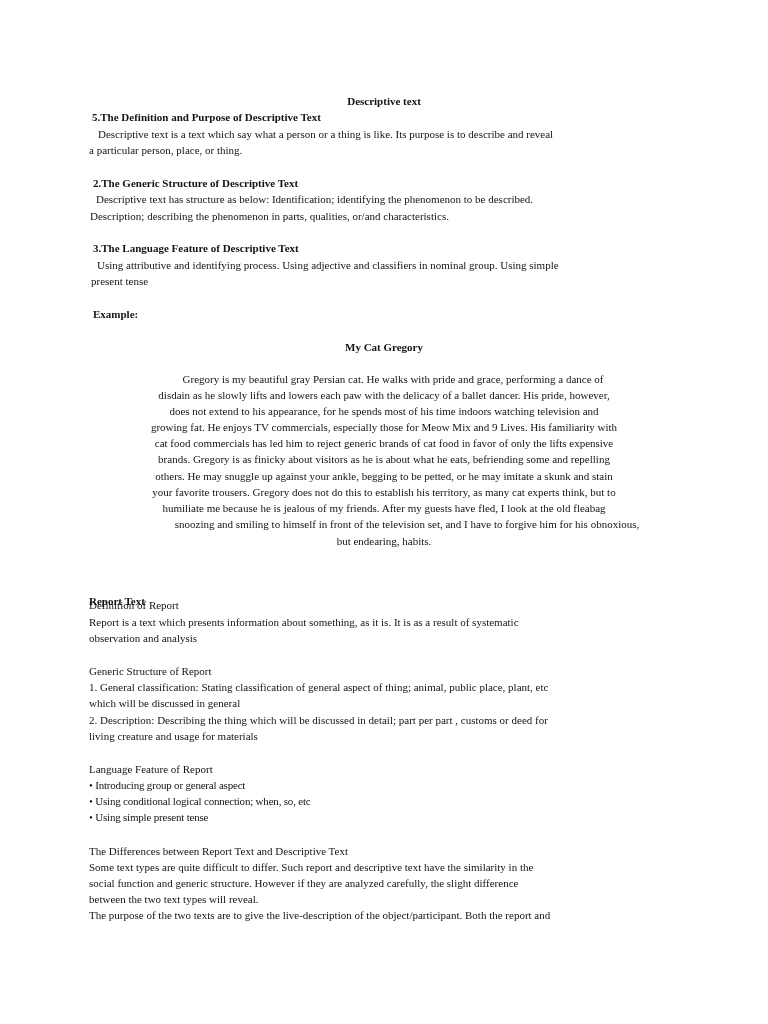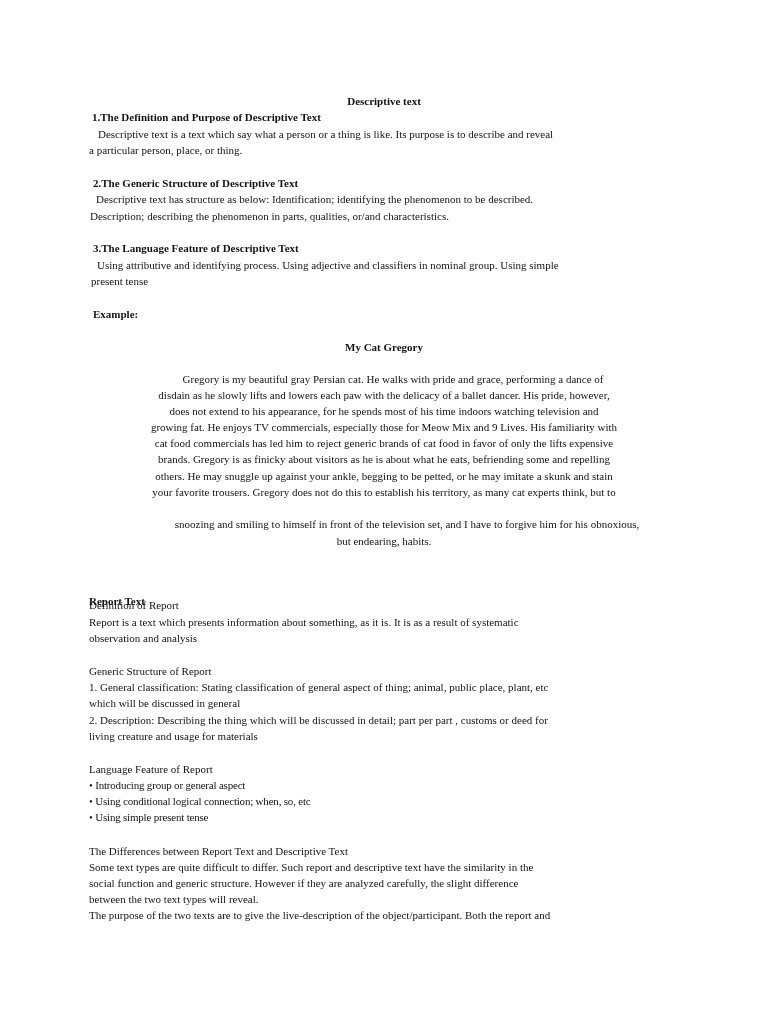--- a/index.html
+++ b/index.html
@@ -41,21 +41,21 @@
     letter-spacing: -0.2px;
   }
 </style>
 </head>
 <body>
 
 <div class="page">
 
   <div class="line bold center" style="top:93px;">Descriptive text</div>
 
-  <div class="line bold" style="left:92px; top:109px;">1.The Definition and Purpose of Descriptive Text</div>
+  <div class="line bold" style="left:92px; top:109px;">5.The Definition and Purpose of Descriptive Text</div>
   <div class="line" style="left:98px; top:126px;">Descriptive text is a text which say what a person or a thing is like. Its purpose is to describe and reveal</div>
   <div class="line" style="left:89px; top:142px;">a particular person, place, or thing.</div>
 
   <div class="line bold" style="left:93px; top:175px;">2.The Generic Structure of Descriptive Text</div>
   <div class="line" style="left:96px; top:191px;">Descriptive text has structure as below: Identification; identifying the phenomenon to be described.</div>
   <div class="line" style="left:90px; top:208px;">Description; describing the phenomenon in parts, qualities, or/and characteristics.</div>
 
   <div class="line bold" style="left:93px; top:240px;">3.The Language Feature of Descriptive Text</div>
   <div class="line" style="left:97px; top:257px;text-align:right;">Using attributive and identifying process. Using adjective and classifiers in nominal group. Using simple</div>
   <div class="line" style="left:91px; top:273px;">present tense</div>
@@ -65,20 +65,21 @@
   <div class="line bold center" style="top:339px;">My Cat Gregory</div>
 
   <div class="line center" style="top:371px; padding-left:18px; box-sizing:border-box;">Gregory is my beautiful gray Persian cat. He walks with pride and grace, performing a dance of</div>
   <div class="line center" style="top:403px;">does not extend to his appearance, for he spends most of his time indoors watching television and</div>
   <div class="line center" style="top:387px;">disdain as he slowly lifts and lowers each paw with the delicacy of a ballet dancer. His pride, however,</div>
   <div class="line center" style="top:419px;">growing fat. He enjoys TV commercials, especially those for Meow Mix and 9 Lives. His familiarity with</div>
   <div class="line center" style="top:435px;">cat food commercials has led him to reject generic brands of cat food in favor of only the lifts expensive</div>
   <div class="line center" style="top:451px;">brands. Gregory is as finicky about visitors as he is about what he eats, befriending some and repelling</div>
   <div class="line center" style="top:468px;">others. He may snuggle up against your ankle, begging to be petted, or he may imitate a skunk and stain</div>
   <div class="line center" style="top:484px;">your favorite trousers. Gregory does not do this to establish his territory, as many cat experts think, but to</div>
+  <div class="line center" style="top:500px;">humiliate me because he is jealous of my friends. After my guests have fled, I look at the old fleabag</div>
   <div class="line center" style="top:516px;margin-left:23px;">snoozing and smiling to himself in front of the television set, and I have to forgive him for his obnoxious,</div>
   <div class="line center" style="top:533px;">but endearing, habits.</div>
 
   <div class="line bold" style="left:89px; top:581px;margin-top:12px;">Report Text</div>
   <div class="line" style="left:89px; top:597px;">Definition of Report</div>
   <div class="line" style="left:89px; top:614px;text-align:right;">Report is a text which presents information about something, as it is. It is as a result of systematic</div>
   <div class="line" style="left:89px; top:630px;">observation and analysis</div>
 
   <div class="line" style="left:89px; top:663px;">Generic Structure of Report</div>
   <div class="line" style="left:89px; top:679px;">1. General classification: Stating classification of general aspect of thing; animal, public place, plant, etc</div>

